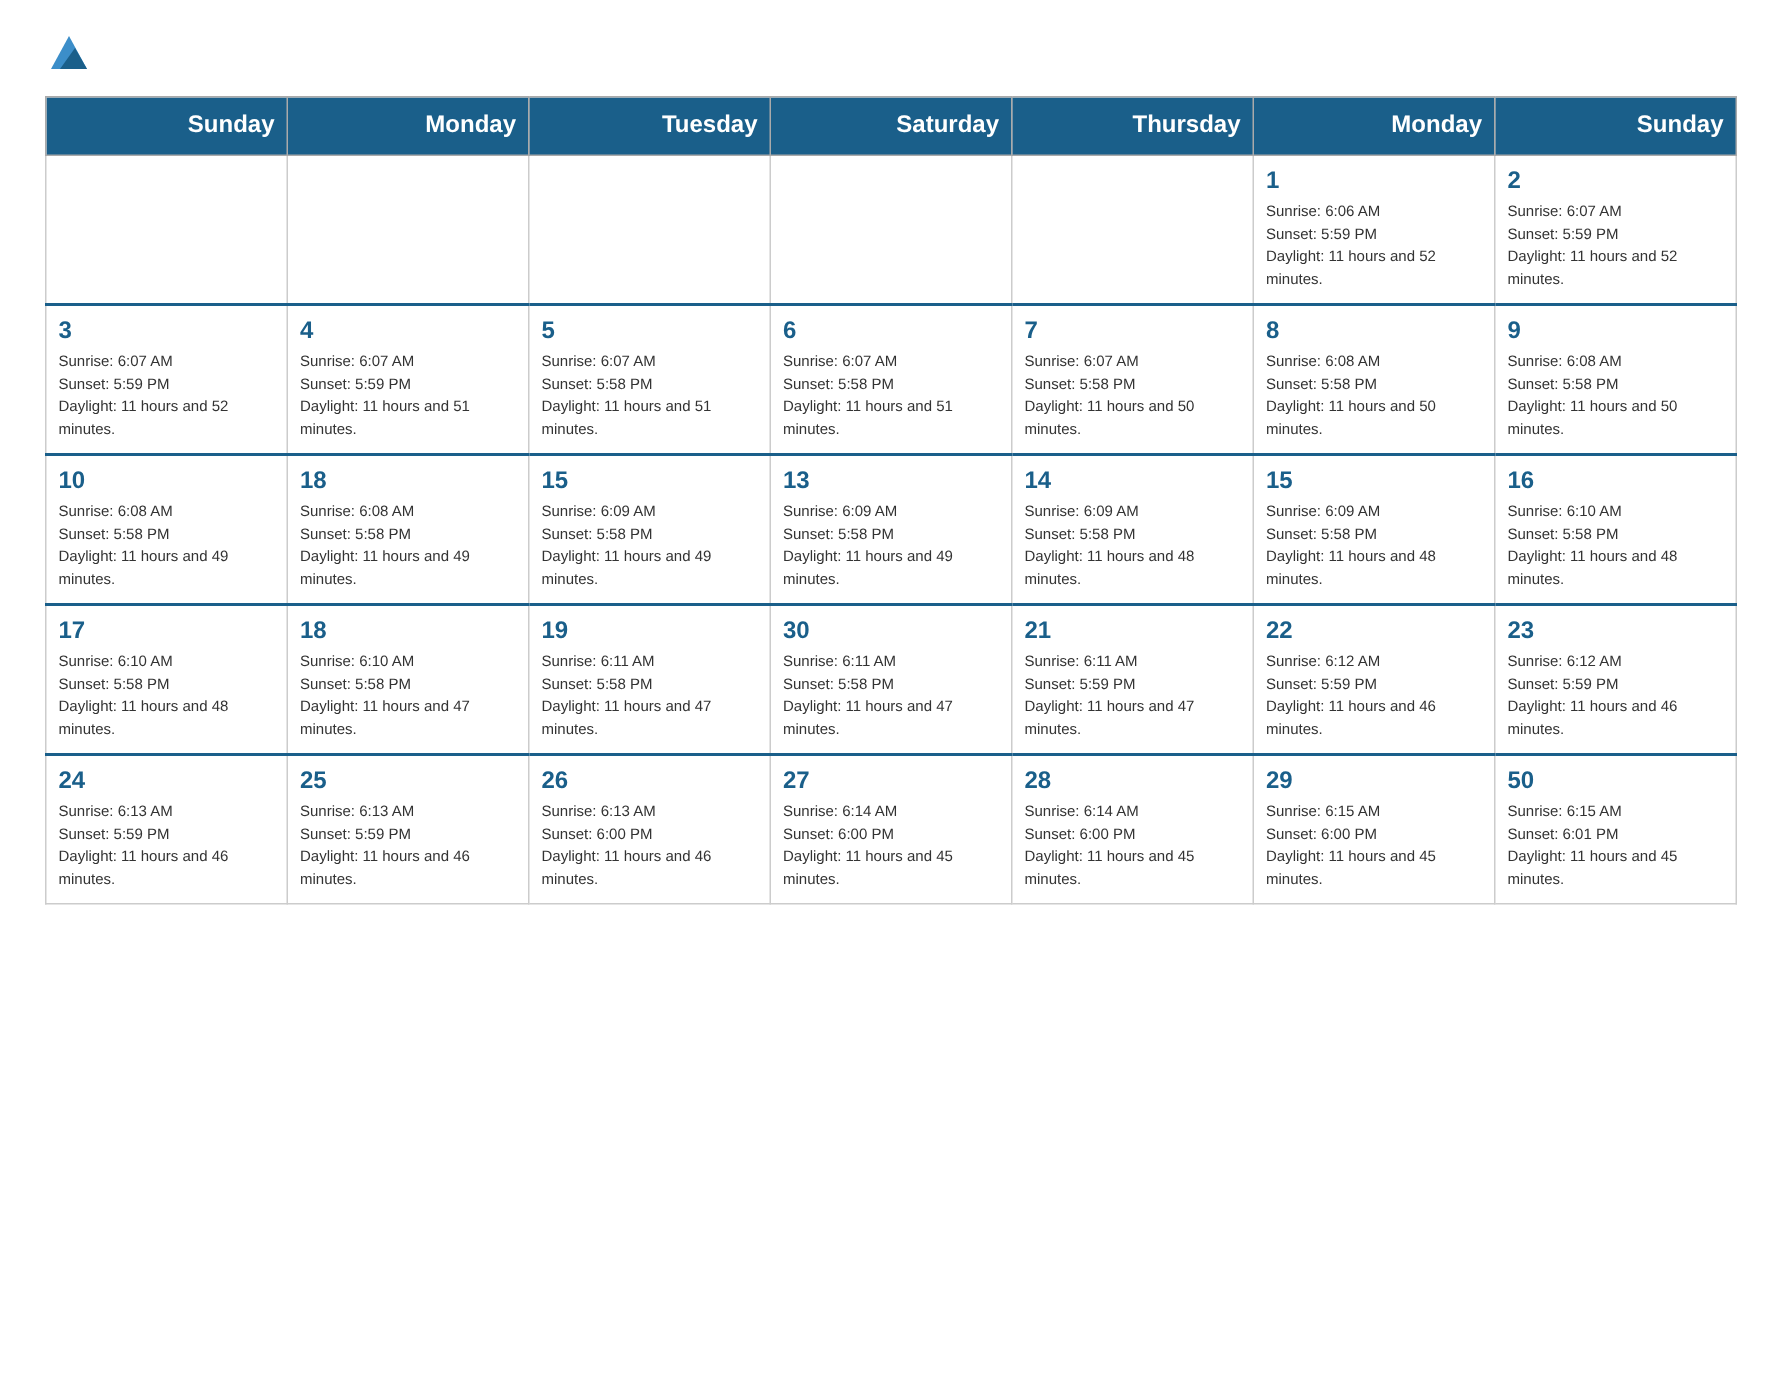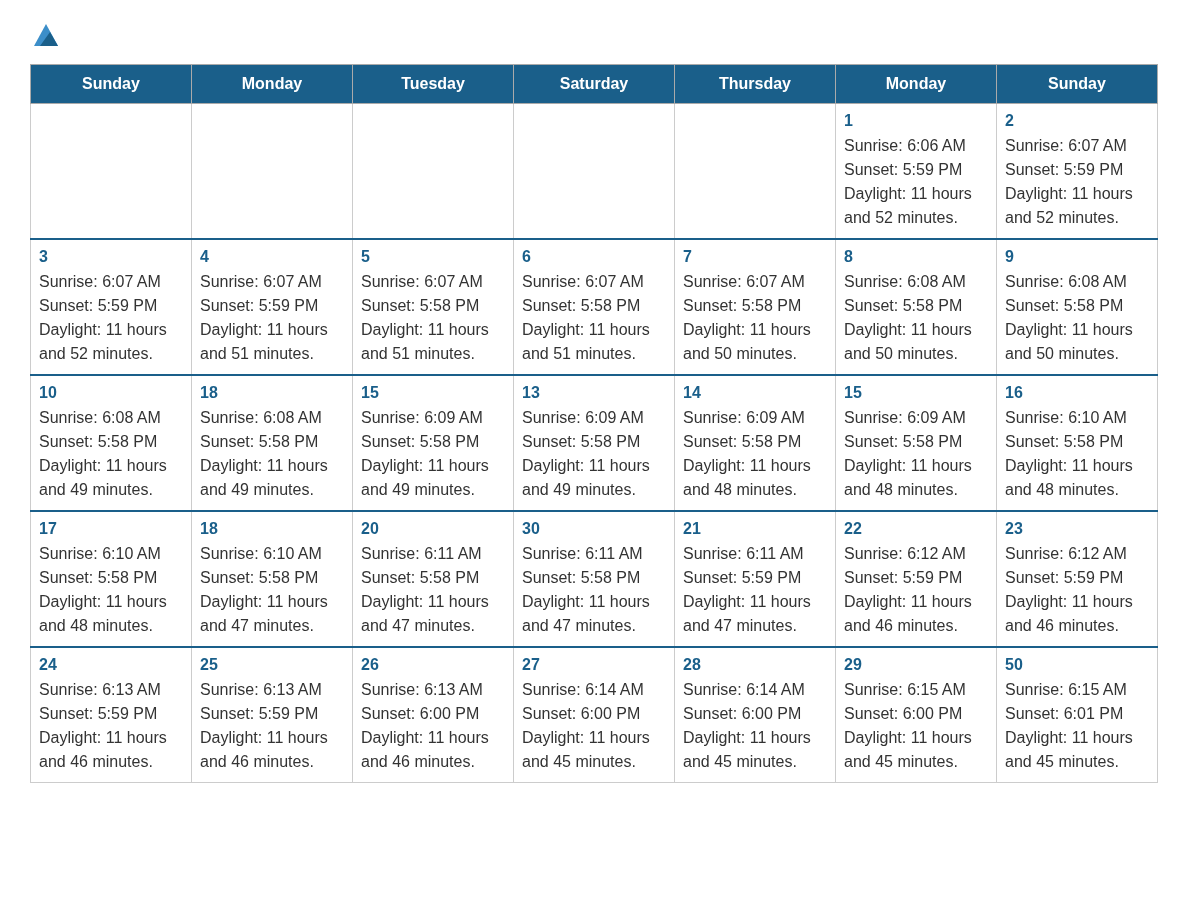--- a/index.html
+++ b/index.html
@@ -53,39 +53,39 @@
       width: 100%;
       border-collapse: collapse;
       border: 1px solid #aaa;
     }
     .calendar th {
       background: #1a5f8a;
       color: #fff;
       font-size: 16px;
       font-weight: bold;
       padding: 10px 8px;
-      text-align: center;
+      text-align: right;
       border: 1px solid #aaa;
     }
     .calendar td {
       vertical-align: top;
       padding: 8px;
       border: 1px solid #ccc;
       width: 14.28%;
       min-height: 100px;
     }
     .day-num {
       font-size: 16px;
       font-weight: bold;
       color: #1a5f8a;
       display: block;
       margin-bottom: 4px;
     }
     .day-info {
-      font-size: 16px;
+      font-size: 10px;
       color: #333;
       line-height: 1.5;
     }
     .empty-cell {
       background: #fff;
     }
     .row-separator td {
       border-top: 2px solid #1a5f8a;
     }
   </style>
@@ -238,21 +238,21 @@
 Sunset: 5:58 PM
 Daylight: 11 hours and 48 minutes.</div>
         </td>
         <td>
           <span class="day-num">18</span>
           <div class="day-info" style="white-space: pre-line;">Sunrise: 6:10 AM
 Sunset: 5:58 PM
 Daylight: 11 hours and 47 minutes.</div>
         </td>
         <td>
-          <span class="day-num">20</span>
+          <span class="day-num">19</span>
           <div class="day-info" style="white-space: pre-line;">Sunrise: 6:11 AM
 Sunset: 5:58 PM
 Daylight: 11 hours and 47 minutes.</div>
         </td>
         <td>
           <span class="day-num">30</span>
           <div class="day-info" style="white-space: pre-line;">Sunrise: 6:11 AM
 Sunset: 5:58 PM
 Daylight: 11 hours and 47 minutes.</div>
         </td>

